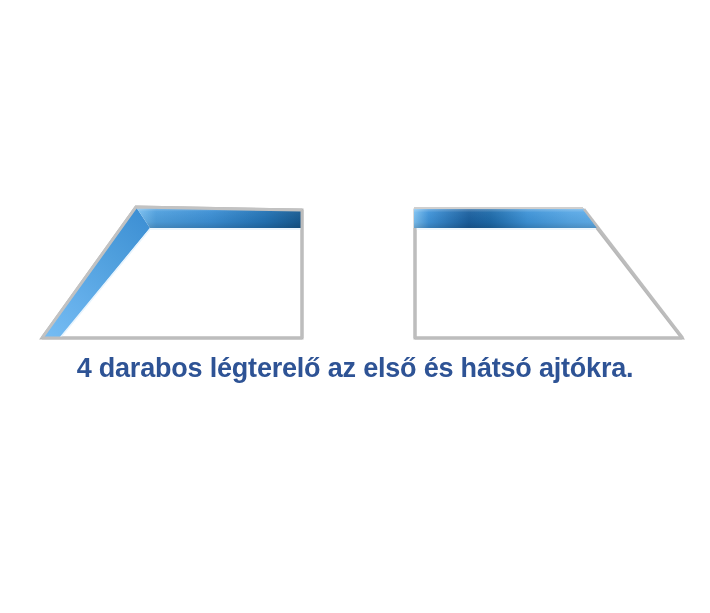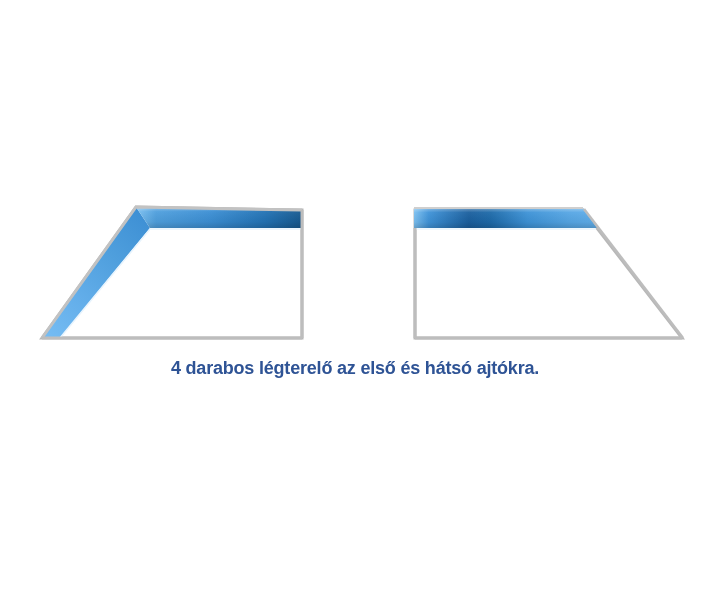--- a/index.html
+++ b/index.html
@@ -31,21 +31,21 @@
     display: block;
   }
   #caption {
     position: absolute;
     left: 0;
     top: 351px;
     width: 710px;
     text-align: center;
     font-family: "Liberation Sans", sans-serif;
     font-weight: bold;
-    font-size: 18px;
+    font-size: 27px;
     line-height: 34px;
     letter-spacing: -0.2px;
     color: #2e5395;
     white-space: nowrap;
   }
 </style>
 </head>
 <body>
 
 <div id="stage">

